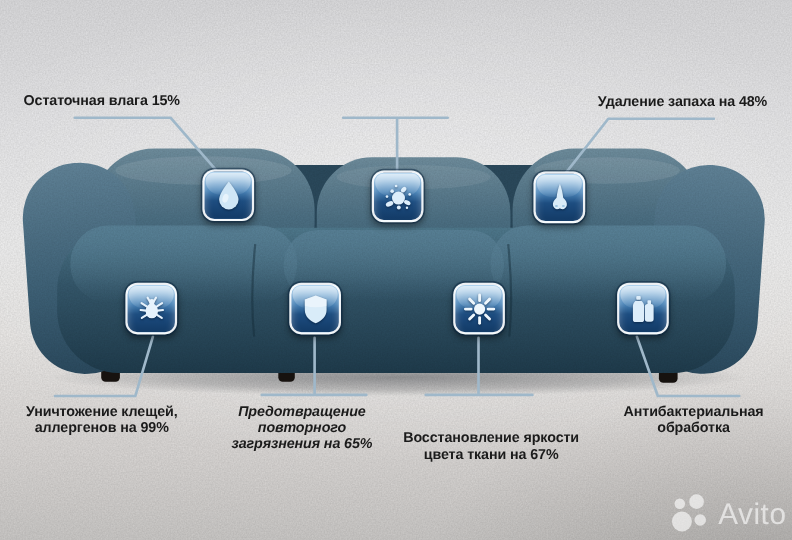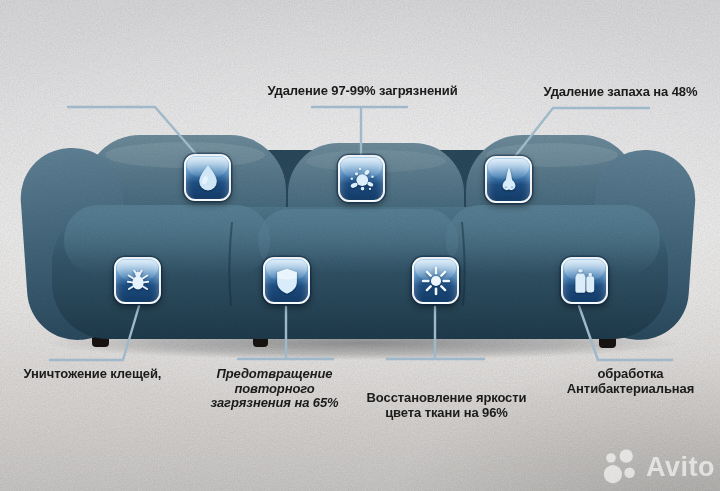--- a/index.html
+++ b/index.html
@@ -29,21 +29,21 @@
     filter:drop-shadow(0 1px 1px rgba(0,20,45,.55));
   }
   .label{
     position:absolute;color:#1b1b1b;font-weight:bold;font-size:13px;line-height:14.5px;
     text-align:center;letter-spacing:-0.1px;
   }
   .label span{display:block;}
   .watermark{position:absolute;right:5px;bottom:4px;display:flex;align-items:center;gap:5px;}
   .watermark svg{opacity:.62;}
   .watermark .wm-text{
-    font-size:27px;font-weight:bold;color:#ffffff;opacity:.62;letter-spacing:.5px;
+    font-size:27px;font-weight:normal;color:#ffffff;opacity:.62;letter-spacing:.5px;
     font-family:"Liberation Sans",sans-serif;
   }
 </style>
 </head>
 <body>
 
 <div class="scene">
 
   <svg class="layer" viewBox="0 0 720 491" aria-hidden="true">
     <defs>
@@ -199,40 +199,41 @@
     <svg class="glyph" viewBox="0 0 24 24">
       <g fill="#dcedfa">
         <rect x="7.2" y="3.4" width="3" height="2.4" rx=".6"></rect>
         <path d="M6.6 6.6h4.2c1 1 1.6 2 1.6 3.4v9c0 .9-.7 1.6-1.6 1.6H6.6c-.9 0-1.6-.7-1.6-1.6v-9c0-1.4.6-2.4 1.6-3.4Z"></path>
         <rect x="14.6" y="6.2" width="2.4" height="2.6" rx=".5"></rect>
         <rect x="12.9" y="8.6" width="5.8" height="11.8" rx="1.8"></rect>
       </g>
     </svg>
   </div>
 
-  <div class="label" style="left:260px;top:84px;width:205px;">
-    <span>Удаление 97-99% загрязнений</span>
+  <div class="label" style="left:10px;top:84px;width:165px;">
+    <span>Остаточная влага 15%</span>
   </div>
   <div class="label" style="left:528px;top:85px;width:185px;">
     <span>Удаление запаха на 48%</span>
   </div>
   <div class="label" style="left:5px;top:367px;width:175px;text-align:center;">
     <span>Уничтожение клещей,</span>
+    <span>аллергенов на 99%</span>
   </div>
   <div class="label" style="left:177px;top:367px;width:195px;font-style:italic;">
     <span>Предотвращение повторного</span>
     <span>загрязнения на 65%</span>
   </div>
   <div class="label" style="left:354px;top:367px;width:185px;margin-top:24px;">
     <span>Восстановление яркости</span>
-    <span>цвета ткани на 96%</span>
+    <span>цвета ткани на 67%</span>
   </div>
   <div class="label" style="left:543px;top:367px;width:175px;">
+    <span>Антибактериальная</span>
     <span>обработка</span>
-    <span>Антибактериальная</span>
   </div>
 
   <div class="watermark">
     <svg width="40" height="40" viewBox="0 0 42 42">
       <g fill="#ffffff">
         <circle cx="10.5" cy="11.5" r="5"></circle>
         <circle cx="26.5" cy="9.5" r="7"></circle>
         <circle cx="12.5" cy="28.5" r="9.5"></circle>
         <circle cx="30" cy="27" r="5.5"></circle>
       </g>

